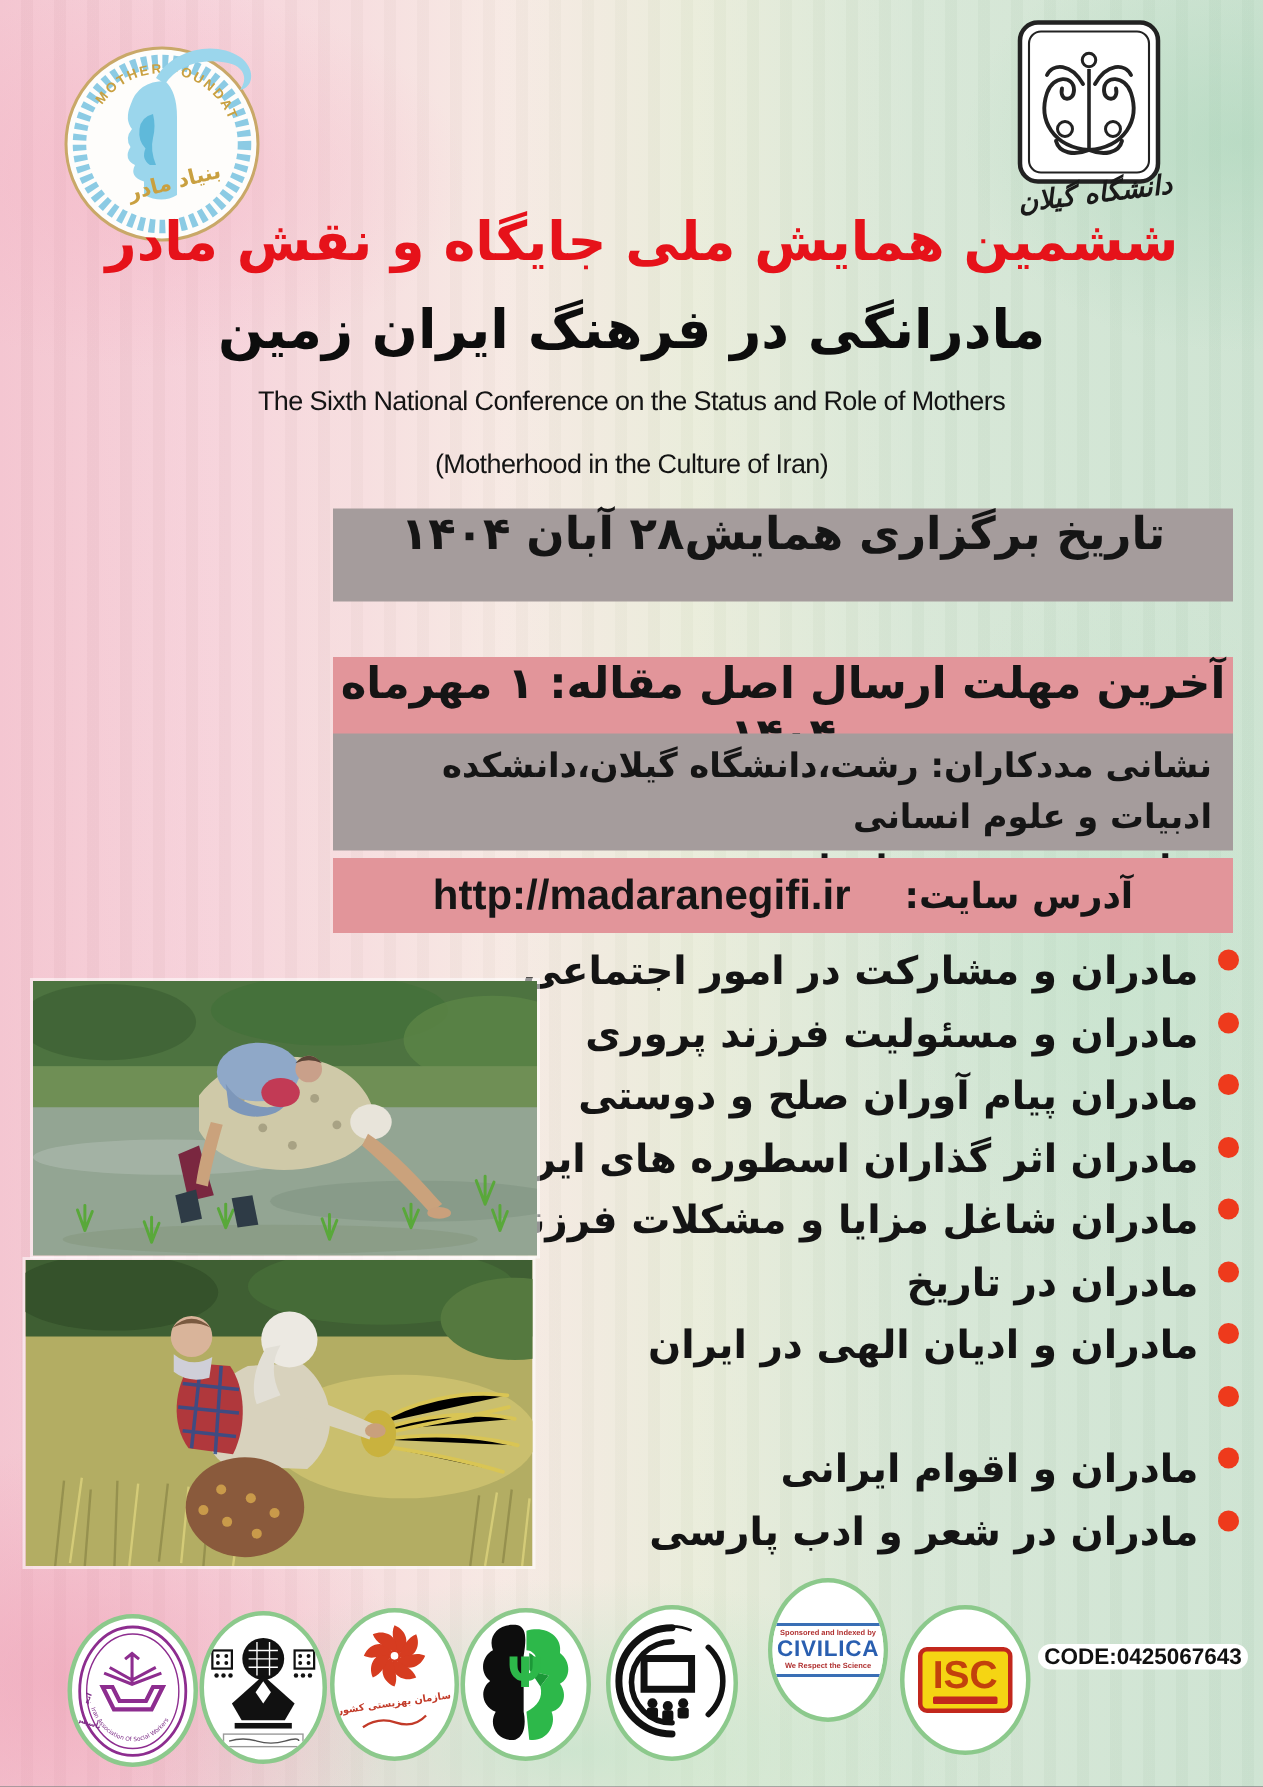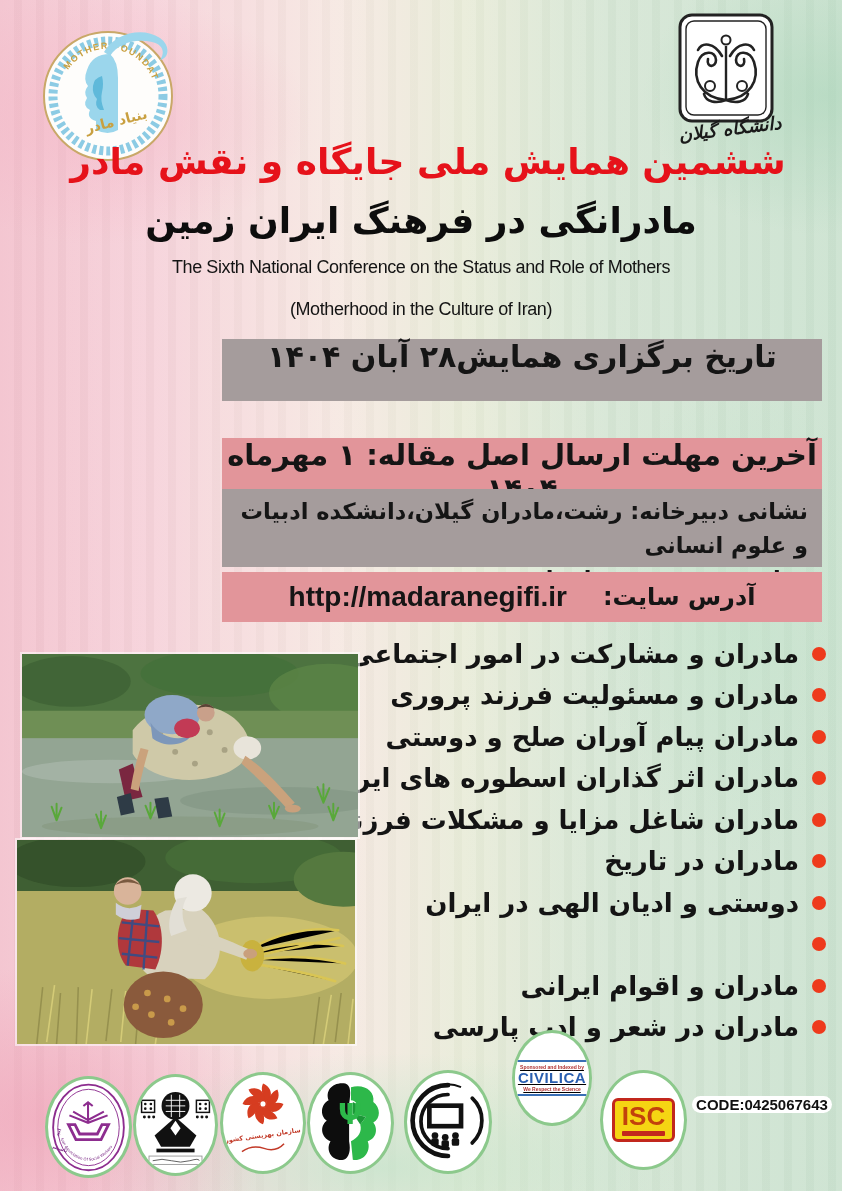--- a/index.html
+++ b/index.html
@@ -36,37 +36,37 @@
         font:bold 30px "DejaVu Sans", sans-serif;}
   .bar2{top:413px; height:64px; line-height:64px; text-align:center;
         font:bold 29px "DejaVu Sans", sans-serif;margin-top:25px;}
   .bar3{top:489px; height:78px; padding:5px 14px 0 10px; text-align:right;
         font:bold 22.5px "DejaVu Sans", sans-serif; line-height:34px;}
   .bar4{top:572px; height:50px; display:flex; align-items:center; justify-content:center; gap:20px;}
   .site-label{font:bold 24px "DejaVu Sans", sans-serif;margin-left:16px;}
   .site-url{direction:ltr; font:bold 28px "Liberation Sans", sans-serif;}
   
   .topics{right:16px; top:633px; width:470px; margin:0; padding:0; list-style:none; direction:rtl;}
-  .topics li{height:41.5px; display:flex; align-items:center; gap:13px;}
+  .topics li{height:41.5px; display:flex; align-items:flex-start; gap:13px;}
   .bullet{width:14px; height:14px; border-radius:50%; background:#ee3a1c; flex:0 0 auto;}
   .topic-text{font:bold 26px "DejaVu Sans", sans-serif; color:#141414; white-space:nowrap;}
   
   .photo{border:2px solid rgba(255,255,255,.55); box-sizing:border-box;}
   .photo1{left:20px; top:652px; width:340px; height:187px;}
   .photo2{left:15px; top:838px; width:342px; height:208px;}
   .photo svg{display:block; width:100%; height:100%;}
   
   .oval{background:#fff; border:3px solid #8cc98c; border-radius:50%;
         display:flex; align-items:center; justify-content:center; overflow:hidden; box-sizing:border-box;}
   .l1{left:45px;  top:1076px; width:87px; height:102px;}
   .l2{left:133px; top:1074px; width:85px; height:102px;}
   .l3{left:220px; top:1072px; width:86px; height:102px;}
   .l4{left:307px; top:1072px; width:87px; height:102px;}
   .l5{left:404px; top:1070px; width:88px; height:104px;}
-  .l6{left:512px; top:1030px; width:80px; height:96px;text-decoration:underline;}
+  .l6{left:512px; top:1052px; width:80px; height:96px;}
   .l7{left:600px; top:1070px; width:87px; height:100px;}
   .civilica-box{border:2px solid #3a6fb5; background:#fff; padding:2px 4px; text-align:center;}
   .civ-small{font:bold 5px "Liberation Sans", sans-serif; color:#b03030; line-height:6px;}
   .civ-name{font:bold 15px "Liberation Sans", sans-serif; color:#2a5fb0; letter-spacing:.5px; line-height:16px;}
   .isc-box{background:#f5d513; border:3px solid #c2271d; border-radius:6px; padding:1px 7px 3px; text-align:center;}
   .isc-name{font:bold 26px "Liberation Sans", sans-serif; color:#c2410c; line-height:28px;}
   .isc-strip{height:5px; background:#c2271d; border-radius:1px; margin-top:1px;}
   .code-box{left:692px; top:1096px; width:140px; height:17px; background:#fff; border-radius:13px;
     display:flex; align-items:center; justify-content:center;
     font:bold 15px "Liberation Sans", sans-serif; color:#111;}
@@ -110,21 +110,21 @@
   <div class="abs title-en en1">The Sixth National Conference on the Status and Role of Mothers</div>
   <div class="abs title-en en2">(Motherhood in the Culture of Iran)</div>
 
   <div class="abs bar bar-gray bar1">
     <span>تاریخ برگزاری همایش۲۸ آبان ۱۴۰۴</span>
   </div>
   <div class="abs bar bar-pink bar2">
     <span>آخرین مهلت ارسال اصل مقاله: ۱ مهرماه ۱۴۰۴</span>
   </div>
   <div class="abs bar bar-gray bar3">
-    <div>نشانی دبیرخانه: رشت،مادران گیلان،دانشکده ادبیات و علوم انسانی</div>
+    <div>نشانی مددکاران: رشت،دانشگاه گیلان،دانشکده ادبیات و علوم انسانی</div>
     <div>معاونت پژوهشی و اجرایی</div>
   </div>
   <div class="abs bar bar-pink bar4">
     <span class="site-label">آدرس سایت:</span>
     <span class="site-url">http://madaranegifi.ir</span>
   </div>
 
   <ul class="abs topics">
     <li>
         <span class="bullet"></span>
@@ -145,21 +145,21 @@
     <li>
         <span class="bullet"></span>
         <span class="topic-text">مادران شاغل مزایا و مشکلات فرزند</span>
       </li>
     <li>
         <span class="bullet"></span>
         <span class="topic-text">مادران در تاریخ</span>
       </li>
     <li>
         <span class="bullet"></span>
-        <span class="topic-text">دوستی و ادیان الهی در ایران</span>
+        <span class="topic-text">مادران و ادیان الهی در ایران</span>
       </li>
     <li>
         <span class="bullet"></span>
       </li>
     <li>
         <span class="bullet"></span>
         <span class="topic-text">مادران و اقوام ایرانی</span>
       </li>
     <li>
         <span class="bullet"></span>

